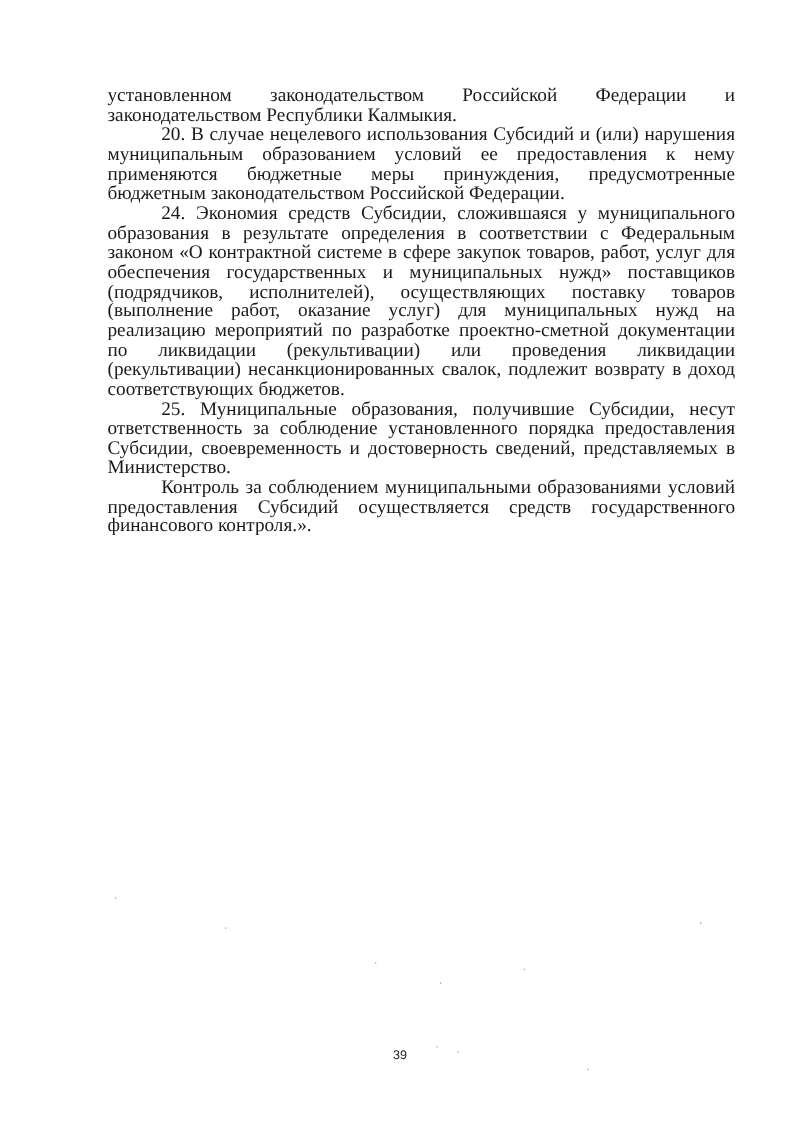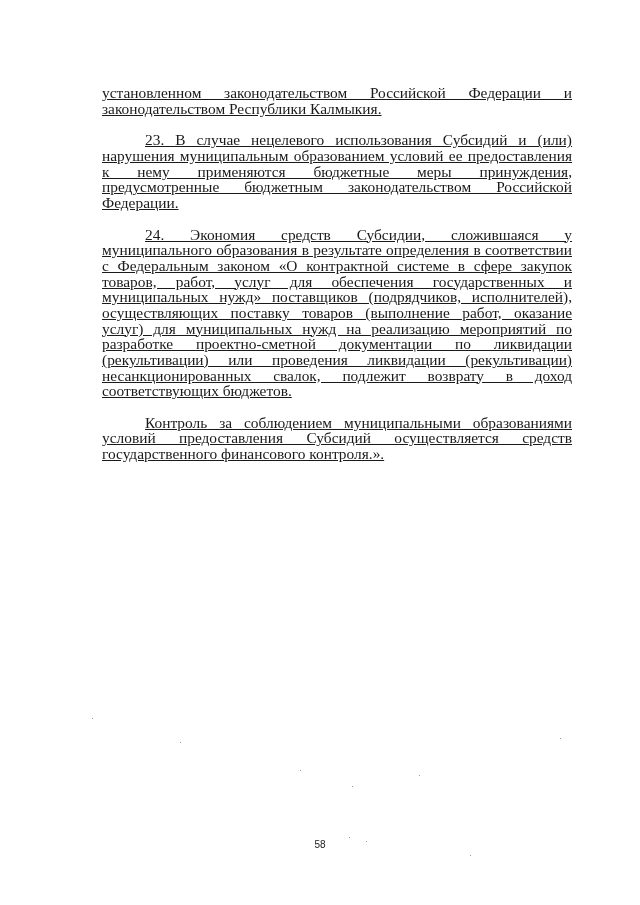--- a/index.html
+++ b/index.html
@@ -5,40 +5,41 @@
     html, body { margin: 0; padding: 0; }
     body {
       width: 640px; height: 905px; background: #ffffff;
       position: relative; overflow: hidden;
     }
     .page {
       position: absolute; left: 86px; top: 69px; width: 502px;
       font-family: "Liberation Serif", serif;
       font-size: 15.4px; line-height: 15.65px; color: #1a1a1a;
     }
-    .p { margin: 16px; text-align: justify; text-decoration: underline; }
+    .p { margin: 0; text-align: justify; }
     .indent { text-indent: 43px; }
     .page-number {
       position: absolute; left: 0; width: 640px; top: 839px;
       text-align: center;
       font-family: "Liberation Sans", sans-serif; font-size: 10px; color: #222;
     }
     .speck { position: absolute; width: 1px; height: 1px; background: #999; }
   </style>
 </head>
 <body>
 
 <div class="page">
   <p class="p">установленном законодательством Российской Федерации и законодательством Республики Калмыкия.</p>
-  <p class="p indent">23. В случае нецелевого использования Субсидий и (или) нарушения муниципальным образованием условий ее предоставления к нему применяются бюджетные меры принуждения, предусмотренные бюджетным законодательством Российской Федерации.</p>
+  <p class="p indent">20. В случае нецелевого использования Субсидий и (или) нарушения муниципальным образованием условий ее предоставления к нему применяются бюджетные меры принуждения, предусмотренные бюджетным законодательством Российской Федерации.</p>
   <p class="p indent">24. Экономия средств Субсидии, сложившаяся у муниципального образования в результате определения в соответствии с Федеральным законом «О контрактной системе в сфере закупок товаров, работ, услуг для обеспечения государственных и муниципальных нужд» поставщиков (подрядчиков, исполнителей), осуществляющих поставку товаров (выполнение работ, оказание услуг) для муниципальных нужд на реализацию мероприятий по разработке проектно-сметной документации по ликвидации (рекультивации) или проведения ликвидации (рекультивации) несанкционированных свалок, подлежит возврату в доход соответствующих бюджетов.</p>
+  <p class="p indent">25. Муниципальные образования, получившие Субсидии, несут ответственность за соблюдение установленного порядка предоставления Субсидии, своевременность и достоверность сведений, представляемых в Министерство.</p>
   <p class="p indent">Контроль за соблюдением муниципальными образованиями условий предоставления Субсидий осуществляется средств государственного финансового контроля.».</p>
 </div>
 
-<div class="page-number">58</div>
+<div class="page-number">39</div>
 
 <div>
   <span class="speck" style="left:92px;top:718px"></span>
   <span class="speck" style="left:180px;top:742px"></span>
   <span class="speck" style="left:300px;top:770px"></span>
   <span class="speck" style="left:352px;top:786px"></span>
   <span class="speck" style="left:419px;top:775px"></span>
   <span class="speck" style="left:349px;top:837px"></span>
   <span class="speck" style="left:366px;top:841px"></span>
   <span class="speck" style="left:470px;top:855px"></span>

